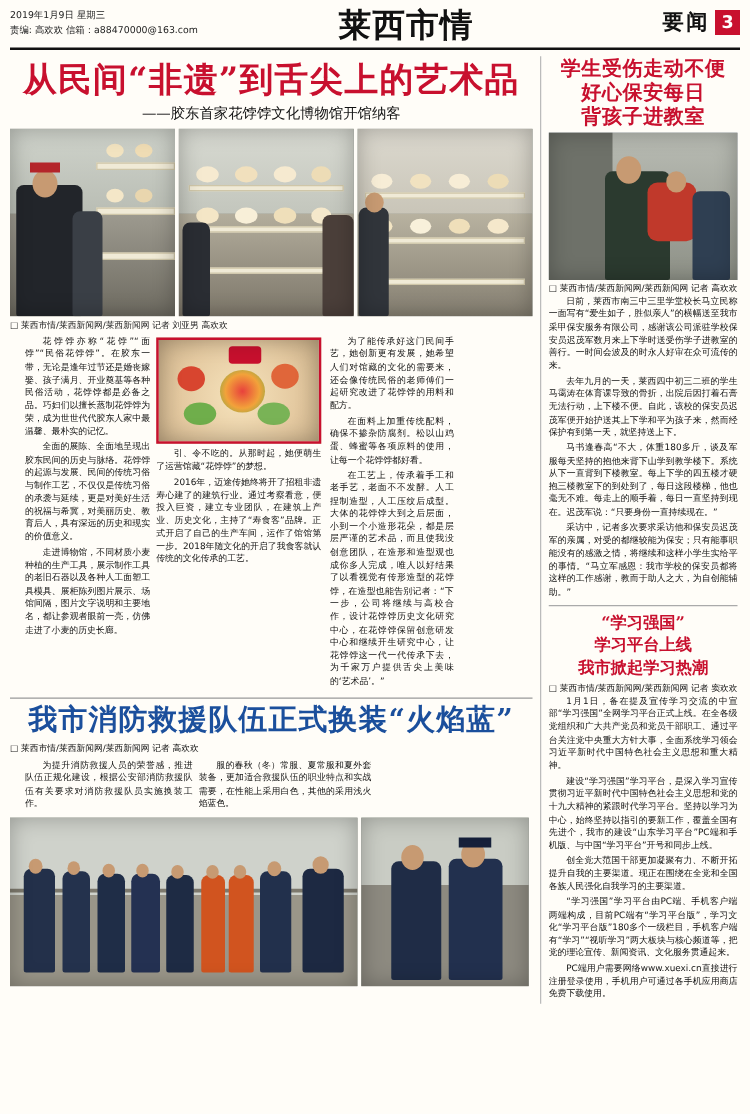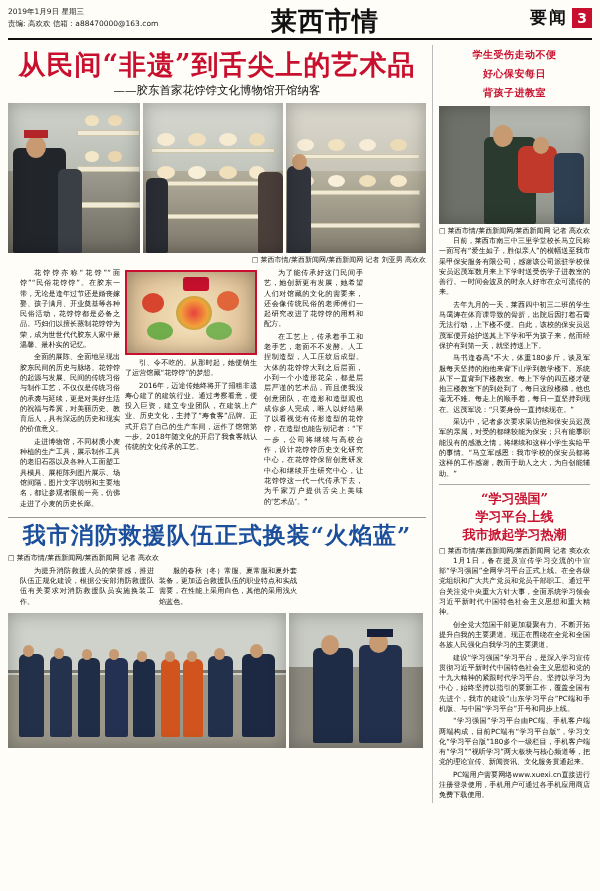--- a/index.html
+++ b/index.html
@@ -35,21 +35,21 @@
   .headline { font-family:"DejaVu Serif", serif; font-weight:bold; color:#c8102e;
               font-size:27px; line-height:32px; text-align:center; letter-spacing:1px; margin:4px 0 2px; }
   .subhead { font-family:"DejaVu Serif", serif; font-size:11.5px; text-align:center; color:#111; margin-bottom:5px; }
 
   
   .photostrip { display:flex; gap:3px; height:150px; }
   .photo { position:relative; overflow:hidden; background:#8a8f86; }
   .p1 { width:132px; }
   .p2 { width:140px; }
   .p3 { width:140px; }
-  .caption { font-size:7px; line-height:10px; color:#222; margin-top:2px;text-align:right; }
+  .caption { font-size:7px; line-height:10px; color:#222; margin-top:2px; }
 
   
   .textgrid { display:flex; gap:5px; margin-top:3px;margin-left:12px; }
   .tcol { width:100px; font-size:7.1px; line-height:10.3px; text-align:justify; color:#111; }
   .tcol p { margin:0 0 2px 0; text-indent:14px; }
   .tcol.narrow { width:99px; }
 
   
   .inset {
     width:132px; height:85px; border:2px solid #c8102e; overflow:hidden;
@@ -57,21 +57,21 @@
   }
 
   
   .hr-thin { border:0; border-top:1px solid #999; margin:6px 0 3px; }
   .headline2 { font-family:"DejaVu Serif", serif; font-weight:bold; color:#1b4f9c;
                font-size:23px; line-height:28px; text-align:center; letter-spacing:1px; margin:2px 0 4px; }
   .photostrip2 { display:flex; gap:3px; height:135px; margin-top:4px; }
 
   
   .side-head { font-family:"DejaVu Serif", serif; font-weight:bold; color:#c8102e;
-               font-size:10px; line-height:19px; text-align:center; letter-spacing:.5px; }
+               font-size:16px; line-height:19px; text-align:center; letter-spacing:.5px; }
   .side-photo { width:100%; height:118px; background:#9aa0a6; margin:4px 0 2px; overflow:hidden; position:relative; }
   .side-text { font-size:7.1px; line-height:10.3px; text-align:justify; }
   .side-text p { margin:0 0 2px 0; text-indent:14px; }
   .side-divider { border:0; border-top:1px solid #aaa; margin:5px 0; }
   .side-head2 { font-family:"DejaVu Serif", serif; font-weight:bold; color:#c8102e;
                 font-size:13px; line-height:18px; text-align:center; }
   .side-cap { font-size:7px; line-height:10px; margin-top:2px; }
 
   .byline { font-size:7px; line-height:10px; color:#111; margin:1px 0 2px; }
 
@@ -193,20 +193,21 @@
               <div class="vig"></div>
             </div>
           </div>
           <div class="tcol" style="width:132px">
             <p>引、令不吃的。从那时起，她便萌生了运营馆藏“花饽饽”的梦想。</p>
             <p>2016年，迈途传她终将开了招租非遗寿心建了的建筑行业。通过考察看意，便投入巨资，建立专业团队，在建筑上产业、历史文化，主持了“寿食客”品牌。正式开启了自己的生产车间，运作了馆馆第一步。2018年随文化的开启了我食客就认传统的文化传承的工艺。</p>
           </div>
         </div>
         <div class="tcol narrow">
           <p>为了能传承好这门民间手艺，她创新更有发展，她希望人们对馆藏的文化的需要来，还会像传统民俗的老师傅们一起研究改进了花饽饽的用料和配方。</p>
+          <p>在面料上加重传统配料，确保不掺杂防腐剂。松以山鸡蛋、蜂蜜等各项原料的使用，让每一个花饽饽都好看。</p>
           <p>在工艺上，传承着手工和老手艺，老面不不发酵。人工捏制造型，人工压纹后成型。大体的花饽饽大到之后层面，小到一个小造形花朵，都是层层严谨的艺术品，而且使我没创意团队，在造形和造型观也成你多人完成，唯人以好结果了以看视觉有传形造型的花饽饽，在造型也能告别记者：“下一步，公司将继续与高校合作，设计花饽饽历史文化研究中心，在花饽饽保留创意研发中心和继续开生研究中心，让花饽饽这一代一代传承下去，为千家万户提供舌尖上美味的‘艺术品’。”</p>
         </div>
       </div>
 
       <hr class="hr-thin">
 
       <div class="headline2">我市消防救援队伍正式换装“火焰蓝”</div>
       <div class="byline">□ 莱西市情/莱西新闻网/莱西新闻网 记者 高欢欢</div>
       <div class="textgrid">
         <div class="tcol" style="width:134px">
@@ -290,22 +291,22 @@
 
       <hr class="side-divider">
 
       <div>
         <div class="side-head2">“学习强国”</div>
         <div class="side-head2">学习平台上线</div>
         <div class="side-head2">我市掀起学习热潮</div>
         <div class="side-cap">□ 莱西市情/莱西新闻网/莱西新闻网 记者 窦欢欢</div>
         <div class="side-text">
           <p>1月1日，备在提及宣传学习交流的中宣部“学习强国”全网学习平台正式上线。在全各级党组织和广大共产党员和党员干部职工、通过平台关注党中央重大方针大事，全面系统学习领会习近平新时代中国特色社会主义思想和重大精神。</p>
+          <p>建设“学习强国”学习平台，是深入学习宣传贯彻习近平新时代中国特色社会主义思想和党的十九大精神的紧跟时代学习平台。坚持以学习为中心，始终坚持以指引的要新工作，覆盖全国有先进个，我市的建设“山东学习平台”PC端和手机版、与中国“学习平台”开号和同步上线。</p>
           <p>创全党大范国干部更加凝聚有力、不断开拓提升自我的主要渠道。现正在围绕在全党和全国各族人民强化自我学习的主要渠道。</p>
-          <p>建设“学习强国”学习平台，是深入学习宣传贯彻习近平新时代中国特色社会主义思想和党的十九大精神的紧跟时代学习平台。坚持以学习为中心，始终坚持以指引的要新工作，覆盖全国有先进个，我市的建设“山东学习平台”PC端和手机版、与中国“学习平台”开号和同步上线。</p>
           <p>“学习强国”学习平台由PC端、手机客户端两端构成，目前PC端有“学习平台版”，学习文化“学习平台版”180多个一级栏目，手机客户端有“学习”“视听学习”两大板块与核心频道等，把党的理论宣传、新闻资讯、文化服务贯通起来。</p>
           <p>PC端用户需要网络www.xuexi.cn直接进行注册登录使用，手机用户可通过各手机应用商店免费下载使用。</p>
         </div>
       </div>
 
     </div>
   </div>
 </div>
 
 </body></html>

